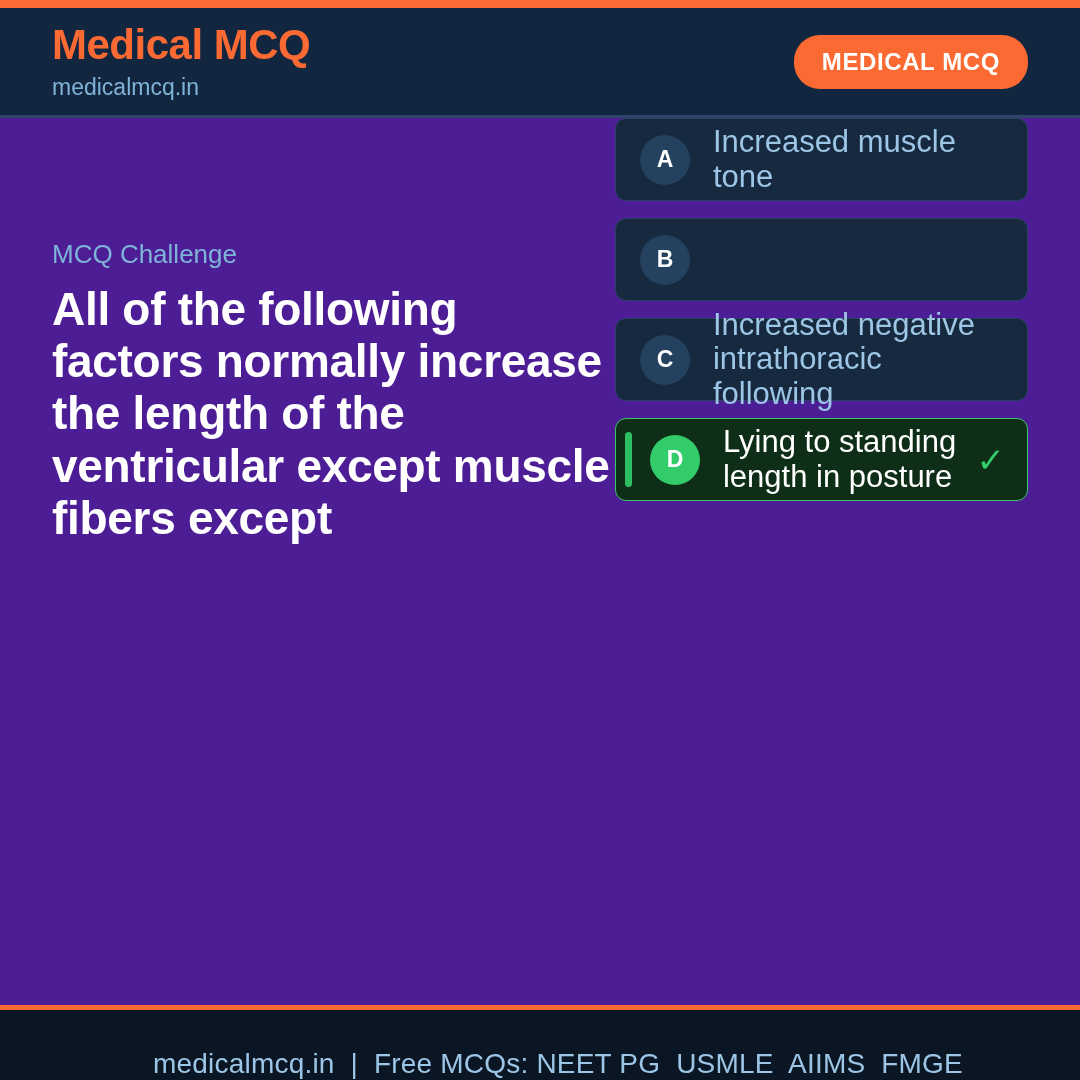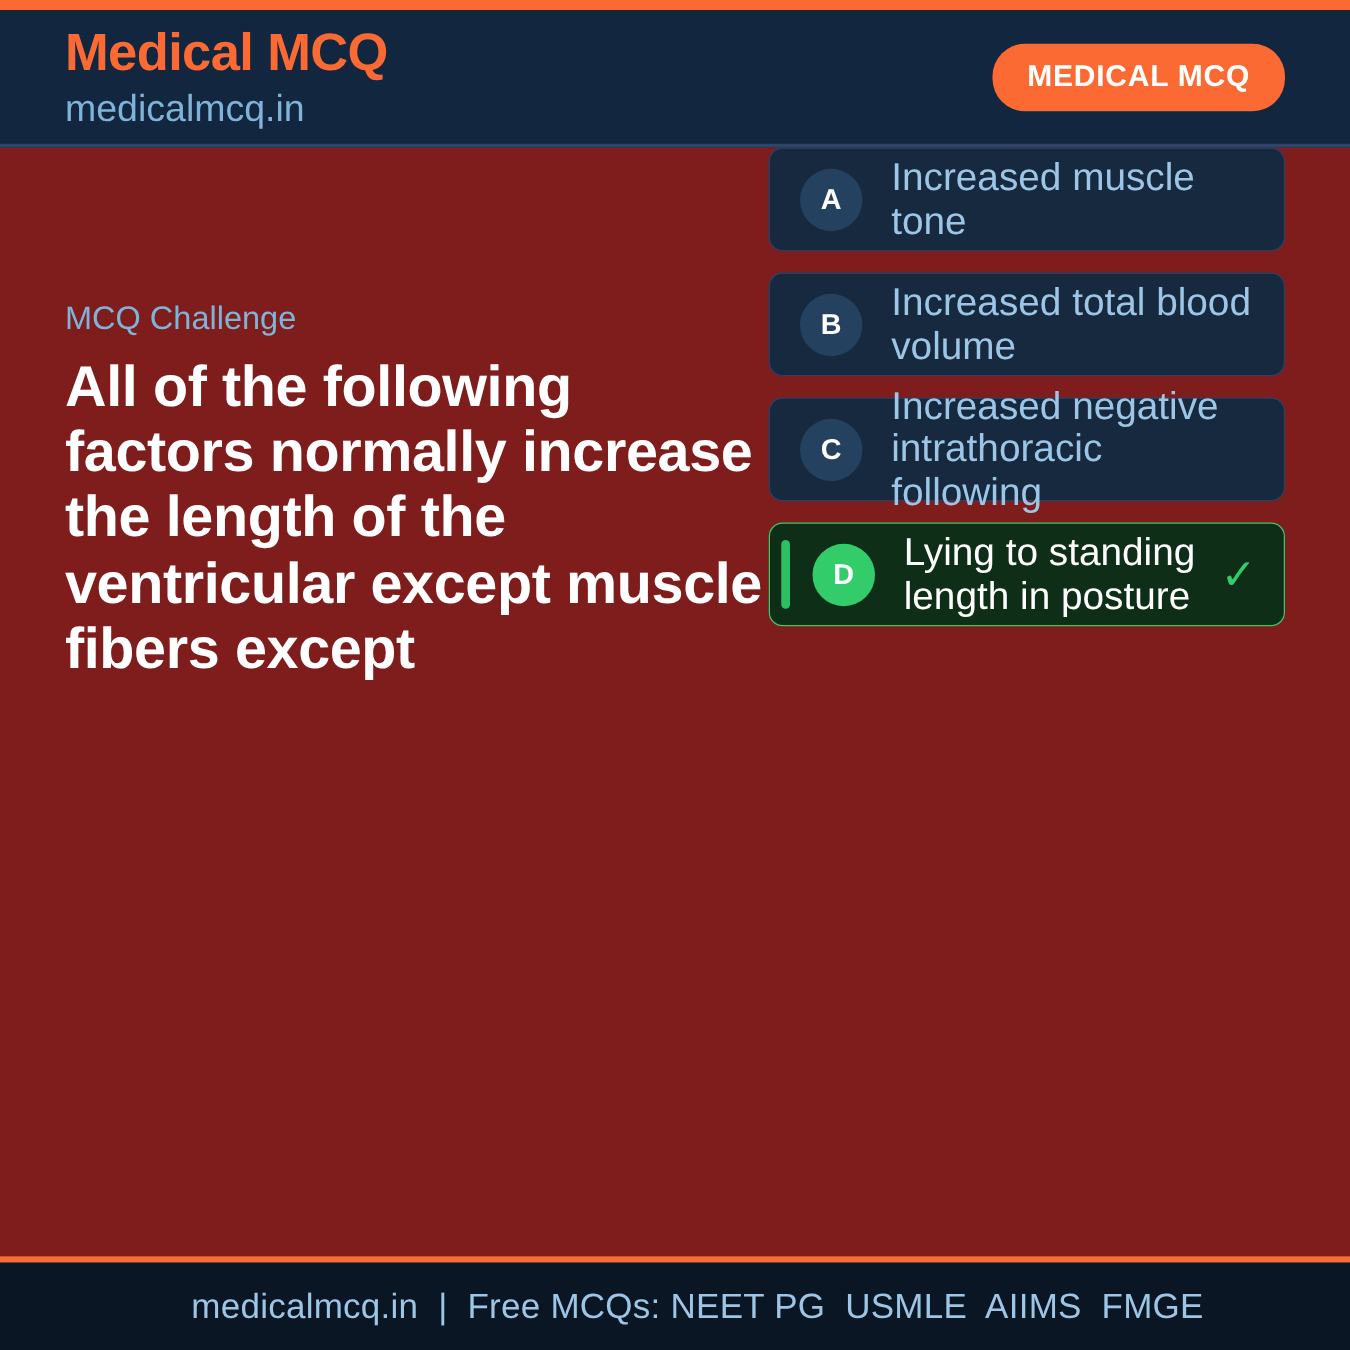--- a/index.html
+++ b/index.html
@@ -10,21 +10,21 @@
     width: 1080px;
     height: 1080px;
     background: #0F1D2E;
     font-family: "Liberation Sans", sans-serif;
     overflow: hidden;
   }
   .page {
     position: relative;
     width: 1080px;
     height: 1080px;
-    background: #7f1d1d;
+    background: #4c1d95;
     display: flex;
     flex-direction: column;
   }
 
   
   .top-accent {
     height: 8px;
     width: 100%;
     background: #FB6A33;
     flex: 0 0 auto;
@@ -49,21 +49,21 @@
   }
   .brand-title {
     color: #FB6A33;
     font-size: 42px;
     font-weight: bold;
     line-height: 1.0;
     letter-spacing: -0.5px;
   }
   .brand-sub {
     color: #7FB3D8;
-    font-size: 30px;
+    font-size: 23px;
     line-height: 1.0;
     margin-top: 10px;
   }
   .header-badge {
     background: #FB6A33;
     color: #FFFFFF;
     font-size: 24px;
     font-weight: bold;
     letter-spacing: 0.6px;
     padding: 13px 28px;
@@ -173,21 +173,21 @@
     margin-left: 14px;
   }
 
   
   .footer {
     flex: 0 0 auto;
     border-top: 5px solid #FB6A33;
     background: #0B1624;
     height: 70px;
     display: flex;
-    align-items: center;
+    align-items: flex-end;
     justify-content: center;
     padding-left: 36px;
   }
   .footer-text {
     color: #9CC5E6;
     font-size: 28px;
     white-space: pre;
     letter-spacing: 0.2px;
   }
 </style>
@@ -218,21 +218,20 @@
 
       <div class="option">
 
         <div class="badge">A</div>
         <div class="option-text">Increased muscle tone</div>
       </div>
 
       <div class="option">
 
         <div class="badge">B</div>
-        <div class="option-text">Increased total blood volume</div>
       </div>
 
       <div class="option">
 
         <div class="badge">C</div>
         <div class="option-text">Increased negative intrathoracic following</div>
       </div>
 
       <div class="option correct">
         <div class="accent-bar"></div>

